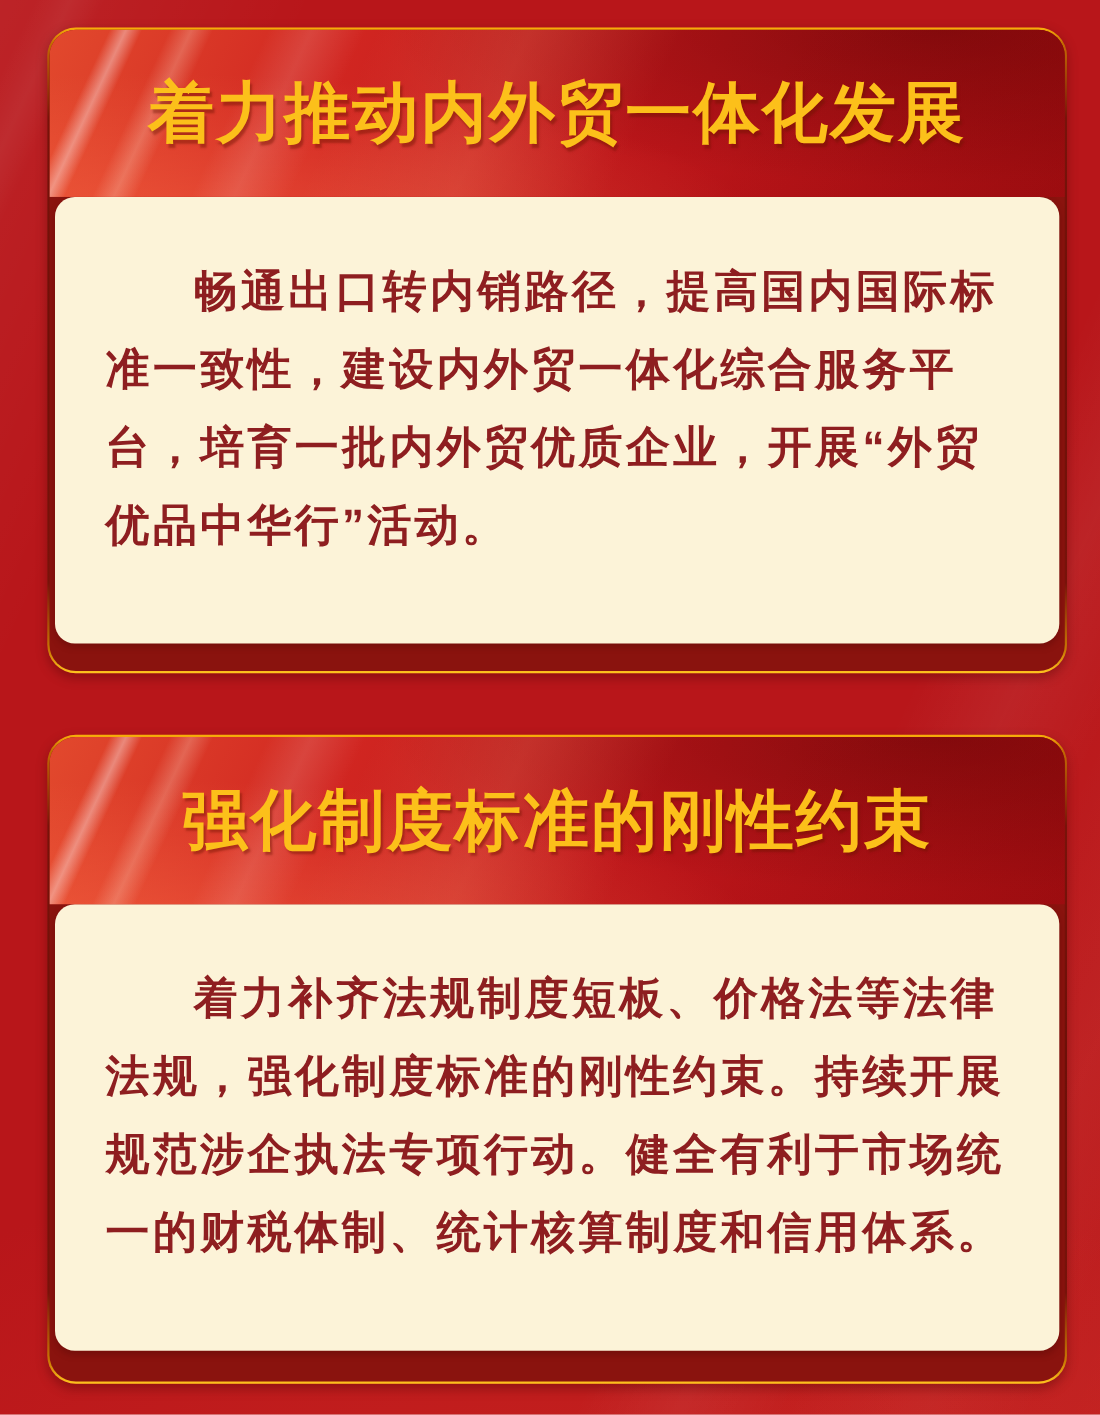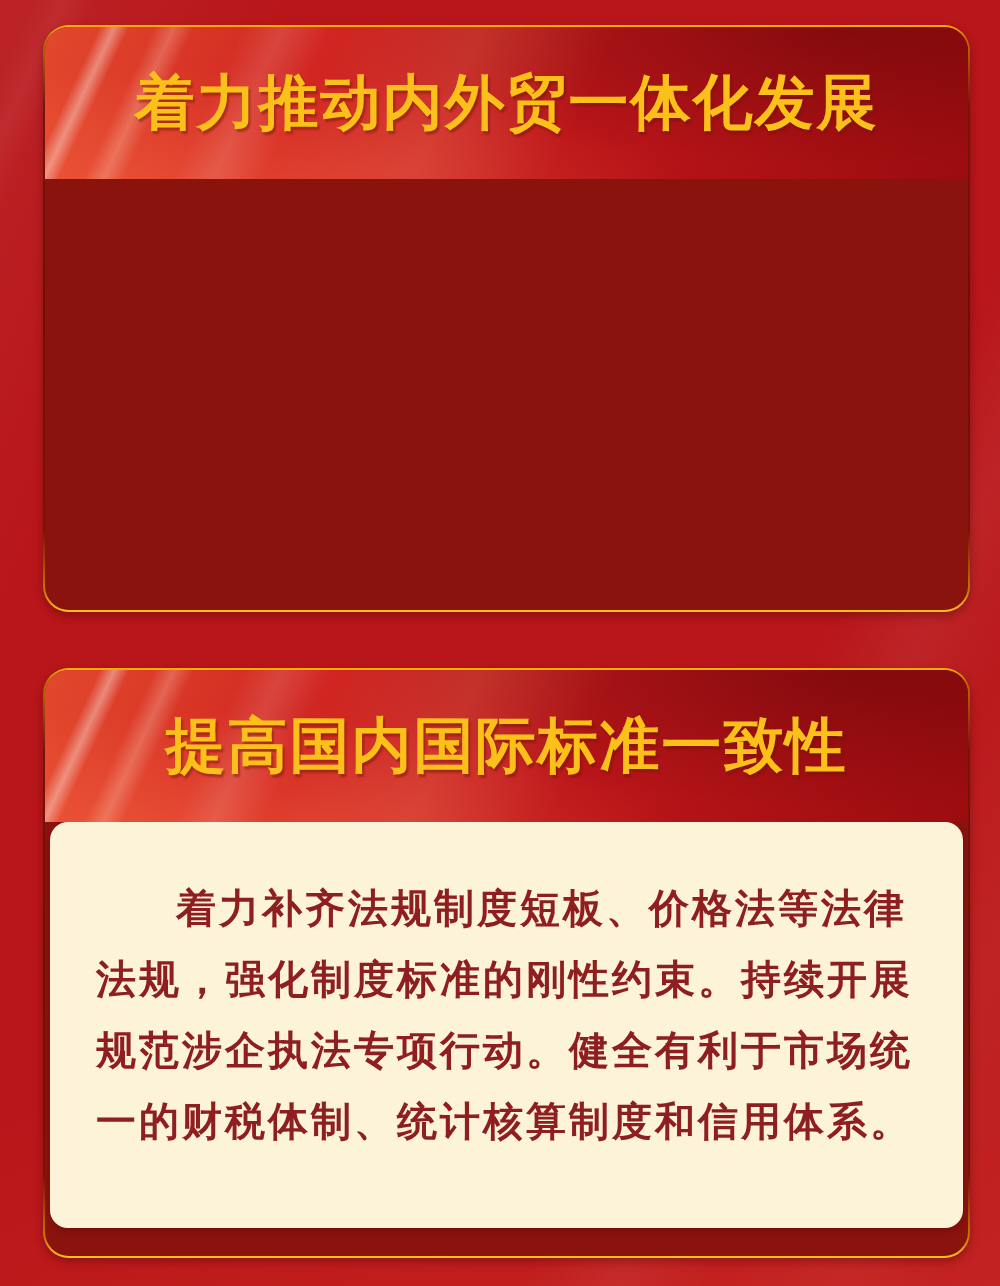--- a/index.html
+++ b/index.html
@@ -100,27 +100,30 @@
 </head>
 <body>
 
 <div class="page">
 
   <div class="section section-1">
     <div class="section-inner">
       <div class="banner">
         <div class="section-title">着力推动内外贸一体化发展</div>
       </div>
+      <div class="card">
+        <p>畅通出口转内销路径，提高国内国际标准一致性，建设内外贸一体化综合服务平台，培育一批内外贸优质企业，开展“外贸优品中华行”活动。</p>
+      </div>
     </div>
   </div>
 
   <div class="section section-2">
     <div class="section-inner">
       <div class="banner">
-        <div class="section-title">提高国内国际标准一致性</div>
+        <div class="section-title">强化制度标准的刚性约束</div>
       </div>
       <div class="card">
         <p>着力补齐法规制度短板、价格法等法律法规，强化制度标准的刚性约束。持续开展规范涉企执法专项行动。健全有利于市场统一的财税体制、统计核算制度和信用体系。</p>
       </div>
     </div>
   </div>
 
 </div>
 
 </body></html>

